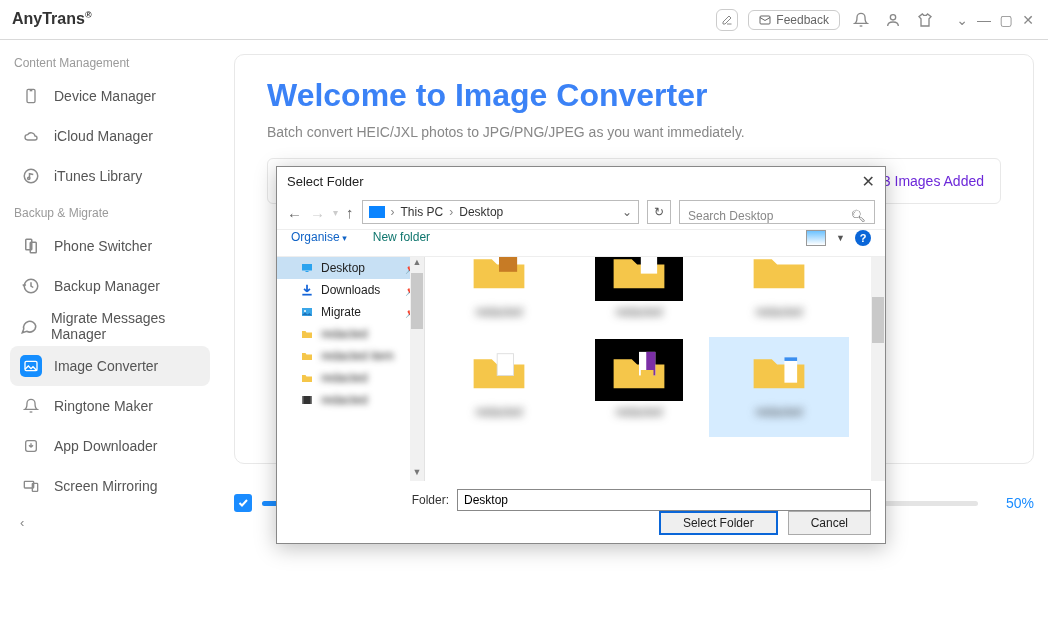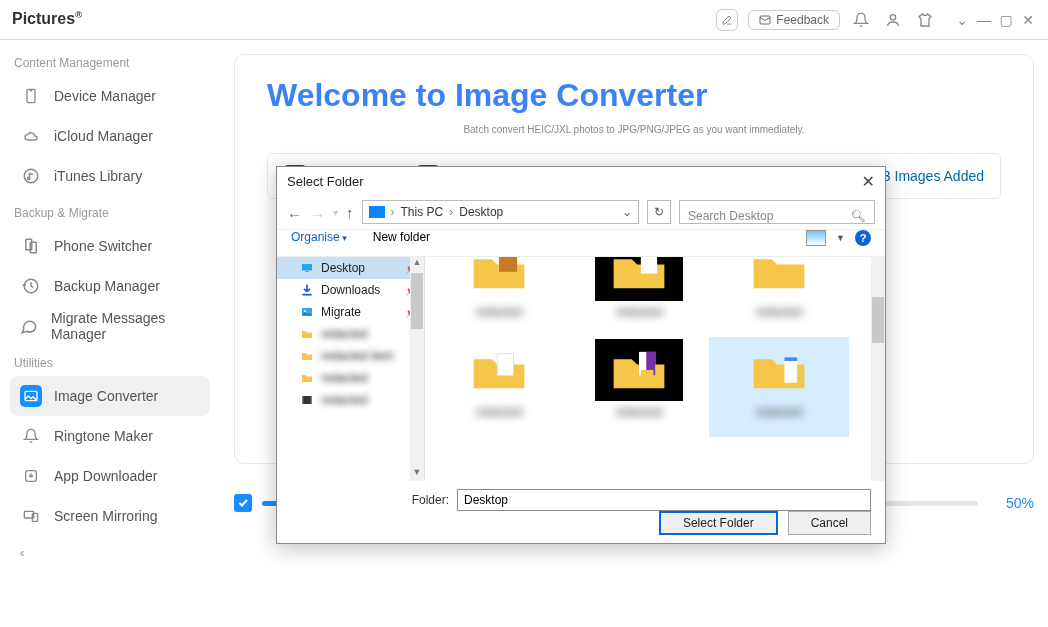--- a/index.html
+++ b/index.html
@@ -31,26 +31,26 @@
   .side-group-label{font-size:12px;color:#9a9a9a;margin:10px 4px 6px 4px;}
   .sidebar-item{display:flex;align-items:center;gap:12px;height:40px;padding:0 10px;border-radius:8px;font-size:14px;color:#555;}
   .sidebar-item.selected{background:#f0f0f0;}
   .sidebar-item .s-icon{width:22px;height:22px;display:flex;align-items:center;justify-content:center;color:#8a8a8a;}
   .sidebar-item.selected .s-icon{color:#fff;background:#158eff;border-radius:5px;}
   .sidebar-collapse{height:32px;display:flex;align-items:center;padding-left:10px;color:#888;font-size:13px;}
   
   .content{flex:1;padding:14px 14px 0 14px;position:relative;}
   .panel{background:#fff;border:1px solid #e8e8e8;border-radius:10px;padding:22px 32px 22px 32px;height:410px;position:relative;}
   .page-title{font-size:32px;font-weight:700;color:#3b82f6;margin:0 0 10px 0;}
-  .page-sub{font-size:10px;color:#888;margin:0 0 18px 0;text-align:center;}
+  .page-sub{font-size:14px;color:#888;margin:0 0 18px 0;}
   .toolbar-row{display:flex;align-items:center;border:1px solid #e8e8e8;border-radius:6px;height:46px;padding:0 16px;}
   .tool-btn{display:flex;align-items:center;gap:8px;font-size:14px;color:#444;margin-right:28px;}
   .tool-icon{width:22px;height:22px;border:2px solid #444;border-radius:4px;display:flex;align-items:center;justify-content:center;font-size:14px;font-weight:bold;}
   .toolbar-row .spacer{flex:1;}
-  .images-added{font-size:14px;color:#0369a1;}
+  .images-added{font-size:14px;color:#6d28d9;}
   
   .progress-row{display:flex;align-items:center;gap:10px;margin-top:28px;height:22px;}
   .chk{width:18px;height:18px;background:#1a8cff;border-radius:3px;display:flex;align-items:center;justify-content:center;}
   .chk svg{color:#fff;}
   .pbar{flex:1;height:5px;background:#e4e4e4;border-radius:3px;position:relative;}
   .pbar-fill{position:absolute;left:0;top:0;height:100%;background:#1a8cff;border-radius:3px;width:50%;}
   .pbar-dot{position:absolute;top:-4px;width:12px;height:12px;background:#1a8cff;border-radius:50%;left:calc(50% - 6px);}
   .pct{font-size:14px;color:#1a8cff;width:46px;text-align:right;}
   
   .dialog{position:absolute;left:276px;top:166px;width:610px;height:378px;background:#fff;border:1px solid #888;box-shadow:0 4px 20px rgba(0,0,0,0.25);display:flex;flex-direction:column;}
@@ -62,21 +62,21 @@
   .addr-bar{flex:1;height:24px;border:1px solid #bbb;display:flex;align-items:center;padding:0 6px;gap:6px;font-size:12px;color:#333;}
   .addr-bar .pc-icon{width:16px;height:12px;background:#0a84ff;}
   .addr-bar .crumb-sep{color:#888;}
   .addr-dd{color:#666;margin-left:auto;}
   .refresh{width:24px;height:24px;border:1px solid #bbb;display:flex;align-items:center;justify-content:center;font-size:12px;color:#555;}
   .search-box{width:196px;height:24px;border:1px solid #bbb;display:flex;align-items:flex-end;padding:0 8px;font-size:12px;color:#888;}
   .search-box .mag{margin-left:auto;color:#666;}
   .dlg-toolbar{height:28px;display:flex;align-items:flex-start;padding:0 14px;gap:26px;font-size:12px;border-top:1px solid #eee;border-bottom:1px solid #eee;position:relative;}
   .org{color:#1063c6;}
   .org::after{content:" ▾";font-size:9px;}
-  .newf{color:#000000;}
+  .newf{color:#0f766e;}
   .view-icons{margin-left:auto;display:flex;gap:10px;align-items:center;}
   .view-btn{width:20px;height:16px;background:linear-gradient(#6dc2ff,#fff);border:1px solid #999;}
   .help-ic{width:16px;height:16px;border-radius:50%;background:#0a66d8;color:#fff;font-size:11px;font-weight:bold;display:flex;align-items:center;justify-content:center;}
   .dlg-body{flex:1;display:flex;overflow:hidden;}
   .tree{width:148px;border-right:1px solid #e3e3e3;overflow:hidden;position:relative;}
   .tree-scroll{position:absolute;right:0;top:0;bottom:0;width:14px;background:#f1f1f1;display:flex;flex-direction:column;}
   .tree-scroll .arrow{height:14px;text-align:center;font-size:9px;color:#777;}
   .tree-scroll .thumb{flex:0 0 56px;margin:1px;background:#c9c9c9;margin-top:2px;}
   .tree-scroll .track{flex:1;}
   .tree-item{display:flex;align-items:center;gap:6px;height:22px;padding:0 6px 0 22px;font-size:12px;}
@@ -100,21 +100,21 @@
   .folder-input{flex:1;height:22px;border:1px solid #888;padding:0 6px;font-size:12px;}
   .btn-row{display:flex;justify-content:flex-end;gap:10px;}
   .win-btn{height:24px;padding:0 22px;font-size:12px;background:#efefef;border:1px solid #aaa;display:flex;align-items:center;}
   .win-btn.primary{border:2px solid #0a66d8;}
 </style>
 </head>
 <body>
 
 <div class="titlebar">
   <div class="app-logo">
-    <span>Pictures</span><sup>®</sup>
+    <span>AnyTrans</span><sup>®</sup>
   </div>
   <div class="titlebar-spacer"></div>
   <div class="titlebar-icons">
     <div class="tb-btn">
       <svg width="12" height="12" viewBox="0 0 24 24" fill="none" stroke="currentColor" stroke-width="2">
           <path d="M12 20h9"></path>
           <path d="M16 4l4 4L8 20H4v-4L16 4z"></path>
         </svg>
     </div>
     <div class="feedback">
@@ -205,21 +205,20 @@
     </div>
     <div class="sidebar-item">
       <span class="s-icon">
           <svg width="18" height="18" viewBox="0 0 24 24" fill="none" stroke="currentColor" stroke-width="2">
             <path d="M21 12a8 8 0 01-12 7L3 21l2-5a8 8 0 1116-4z"></path>
           </svg>
         </span>
       <span>Migrate Messages Manager</span>
     </div>
 
-    <div class="side-group-label">Utilities</div>
 
     <div class="sidebar-item selected">
       <span class="s-icon">
           <svg width="16" height="16" viewBox="0 0 24 24" fill="none" stroke="currentColor" stroke-width="2">
             <rect x="3" y="5" width="18" height="14" rx="2"></rect>
             <path d="M3 17l5-5 4 4 3-3 6 6"></path>
           </svg>
         </span>
       <span>Image Converter</span>
     </div>

